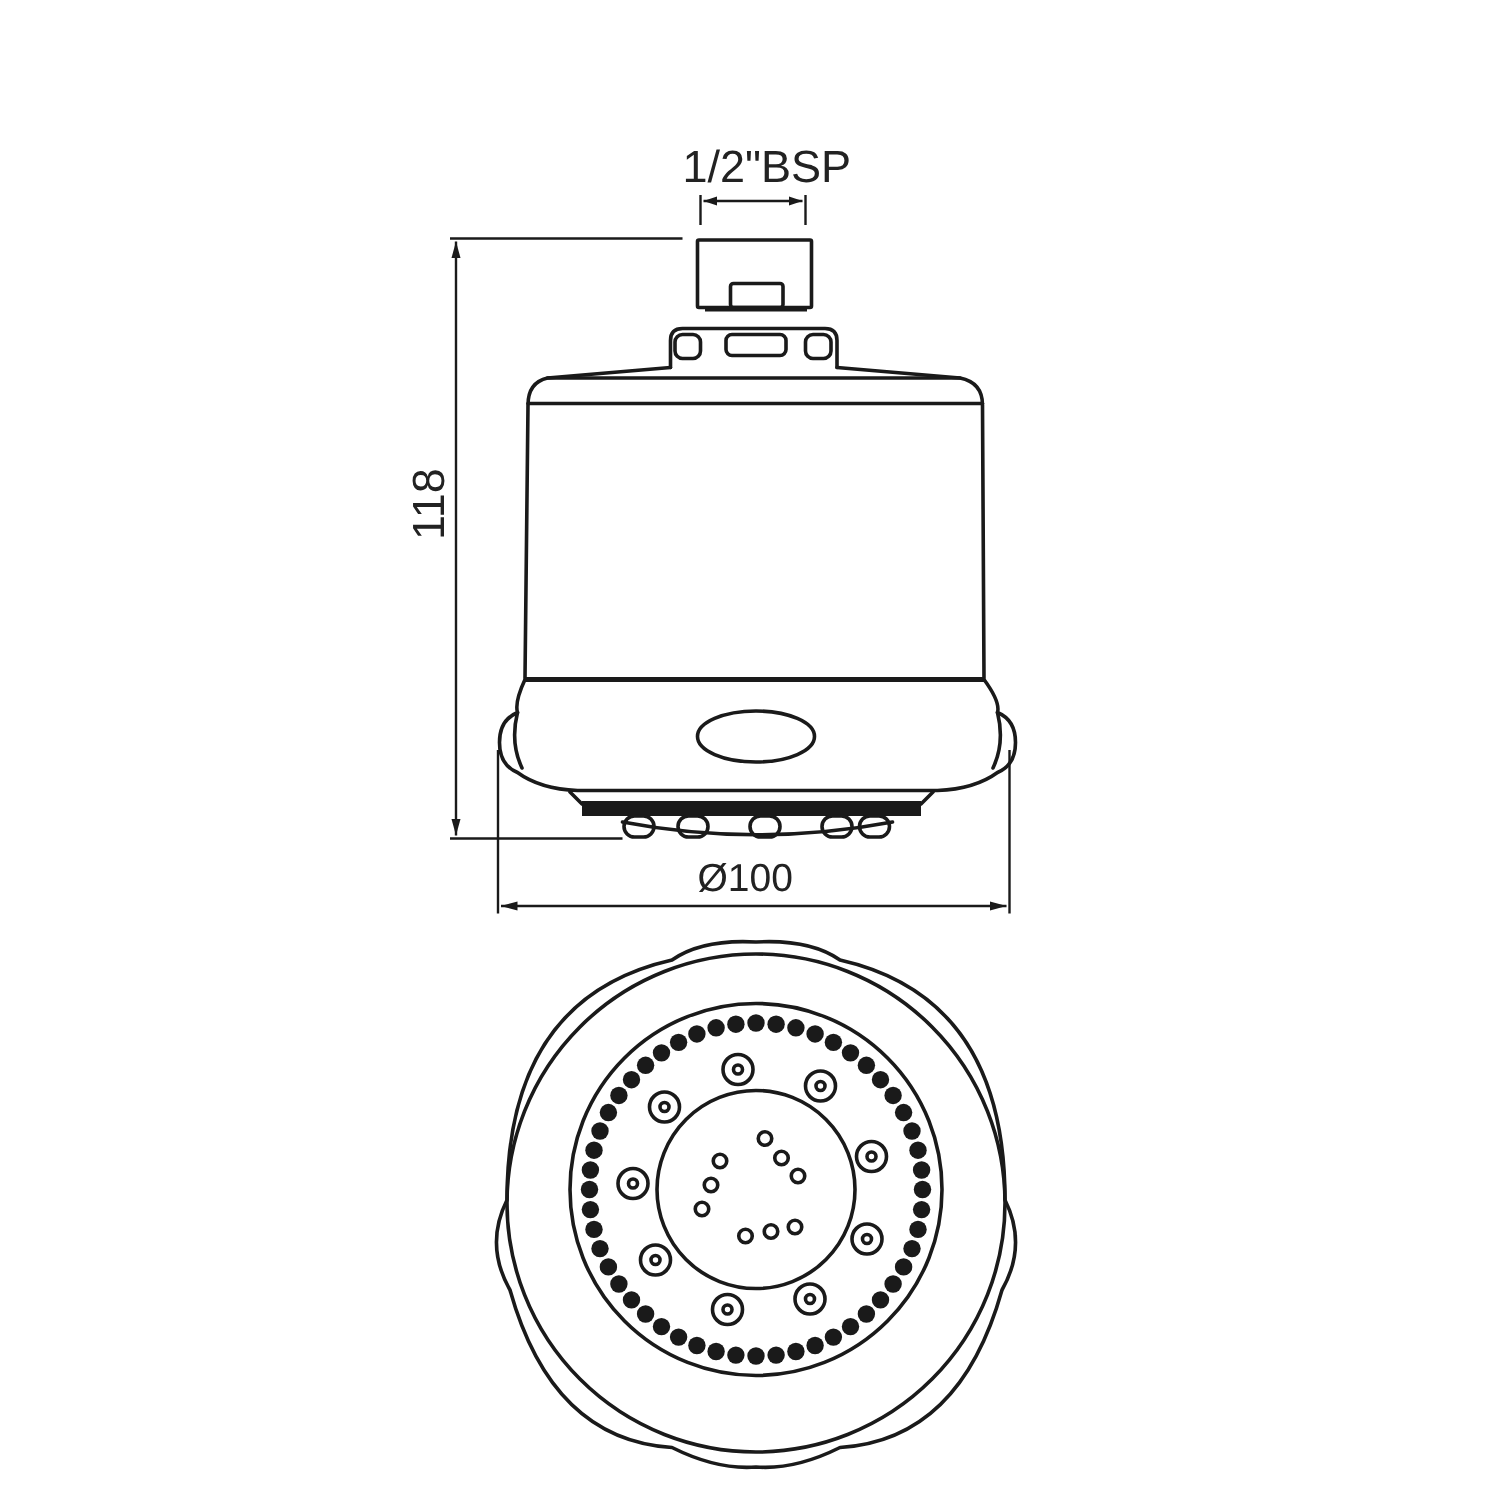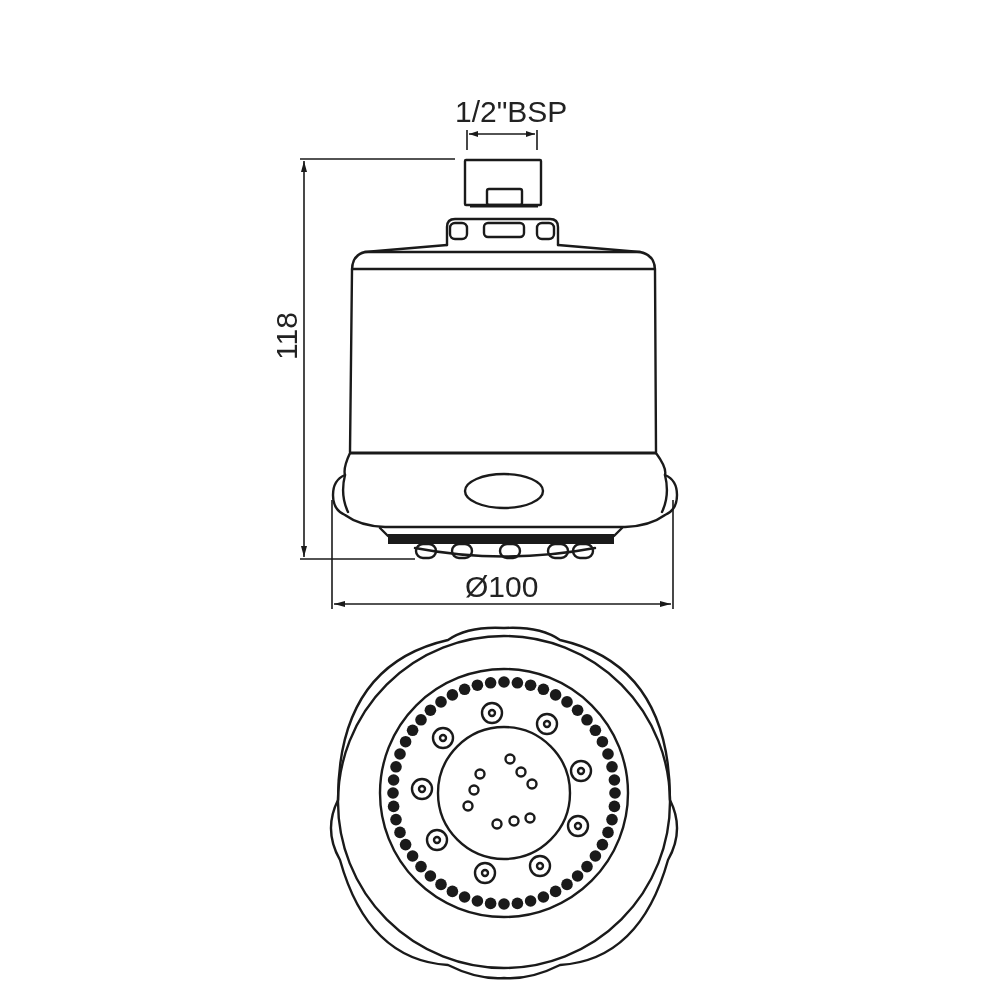--- a/index.html
+++ b/index.html
@@ -12,21 +12,21 @@
     .lbl {
       position: absolute;
       font-family: "Liberation Sans", "DejaVu Sans", sans-serif;
       color: #222222;
       font-weight: 300;
       white-space: nowrap;
       line-height: 1;
     }
     .lbl-bsp { left: 455px; top: 97px; font-size: 30px; }
     .lbl-height { left: 272px; top: 360px; font-size: 30px; transform: rotate(-90deg); transform-origin: left top; }
-    .lbl-dia { left: 465px; top: 572px; font-size: 30px; }
+    .lbl-dia { left: 465px; top: 572px; font-size: 26px; }
   </style>
 </head>
 <body>
 
 <svg class="drawing" viewBox="0 0 1000 1000" xmlns="http://www.w3.org/2000/svg">
 
   <g>
 
     <g>
       <line class="thin" x1="467" y1="130" x2="467" y2="150"></line>

